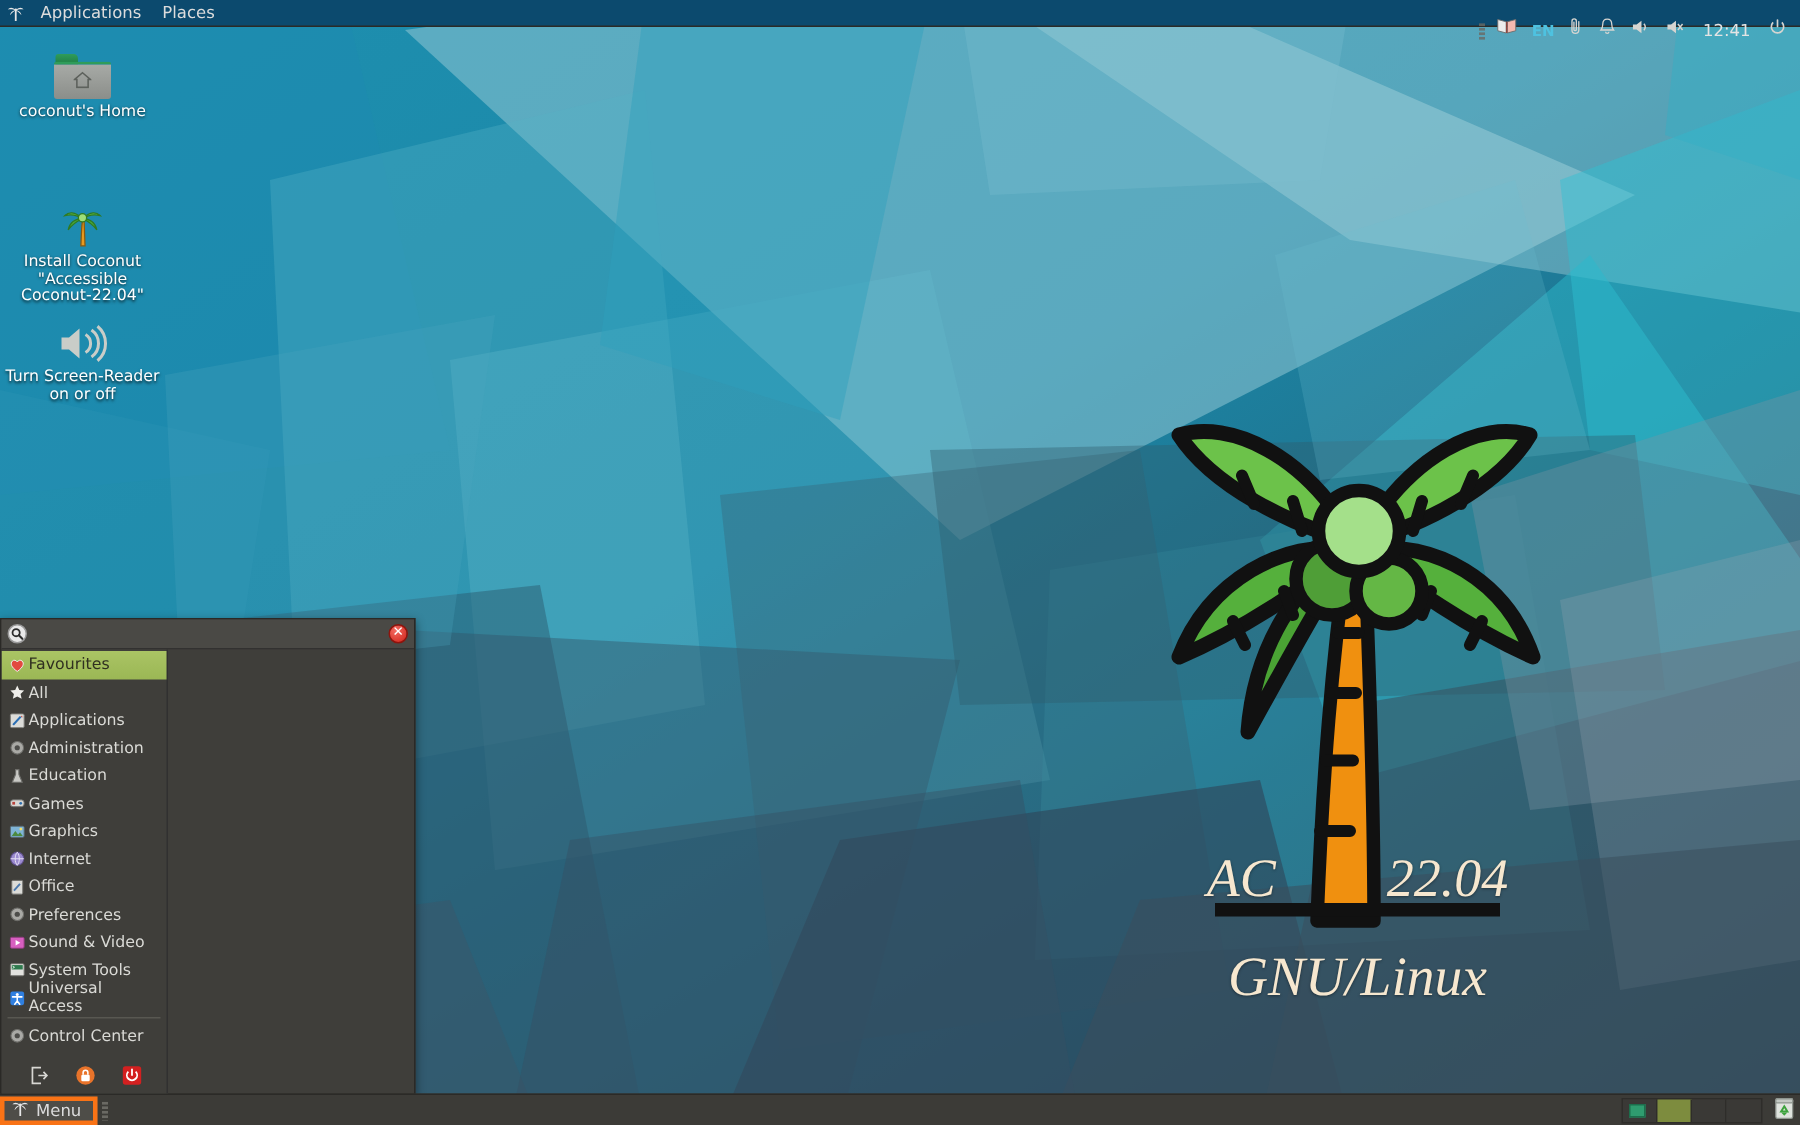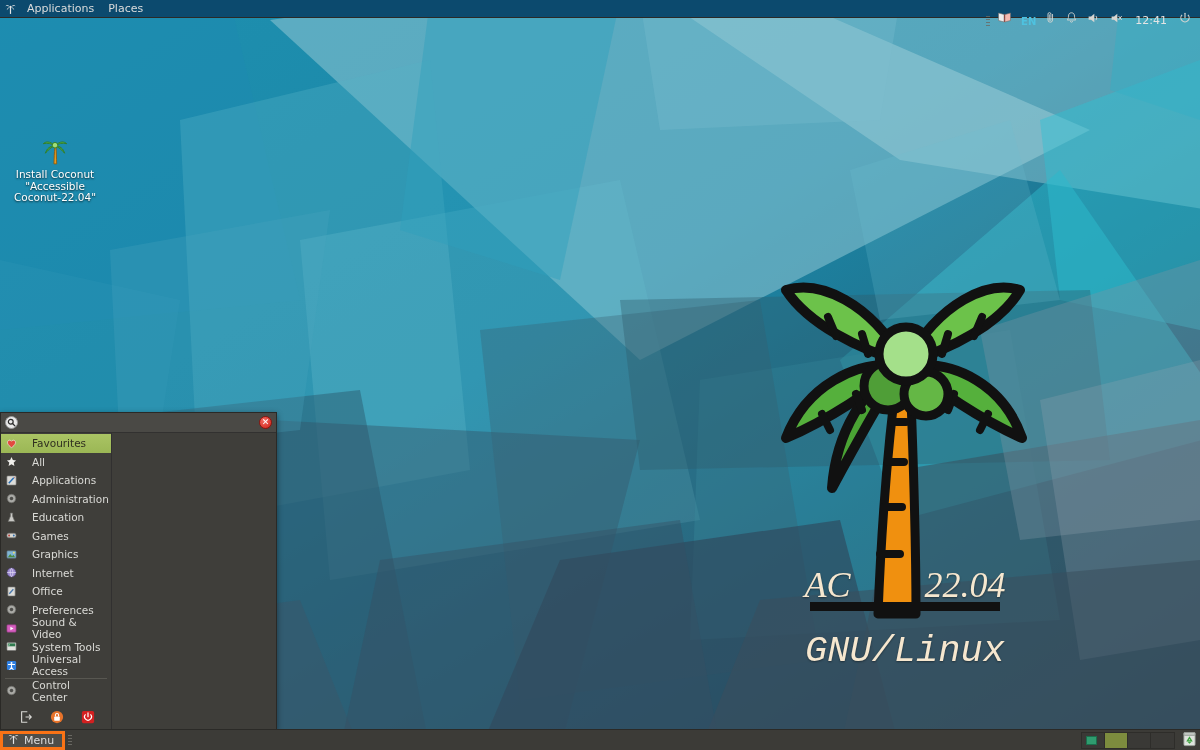--- a/index.html
+++ b/index.html
@@ -78,21 +78,21 @@
     border: 1px solid #8e140d; display: flex; align-items: center;
     justify-content: center; color: #fff; font-size: 9px; line-height: 1;
     flex: none; cursor: pointer; font-family: "DejaVu Sans", sans-serif;
   }
   #menu-body { flex: 1; display: flex; min-height: 0; }
   #menu-cats {
     width: 111px; background: #3f3e3a; border-right: 1px solid #313030;
     display: flex; flex-direction: column; padding-top: 1px;
   }
   .cat {
-    display: flex; align-items: center; gap: 15px; height: 18.5px;
+    display: flex; align-items: center; gap: 2px; height: 18.5px;
     padding: 0 4px; font-size: 10.5px; color: #dadad6; cursor: default;
   }
   .cat.selected { background: linear-gradient(#aac464,#9bb755); color: #303020; }
   .cat .ci { width: 12px; height: 12px; flex: none; display: flex; align-items: center; justify-content: center; }
   .cat-sep { height: 1px; background: #585751; margin: 3px 4px 3px 4px; }
   .cat-spacer { flex: 1; }
   #menu-actions { display: flex; align-items: center; gap: 17px; height: 24px; padding: 0 18px; }
   .act-btn { width: 14px; height: 14px; display: flex; align-items: center; justify-content: center; cursor: pointer; }
   #menu-apps {
     flex: 1; background: #434240; padding-top: 6px; text-align: center;
@@ -222,36 +222,59 @@
       <span class="tray-clock">12:41</span>
       <span class="tray-icon">
         <svg width="12" height="12" viewBox="0 0 14 14">
           <path d="M7 1.6 L7 6.6" stroke="#d6d5d1" stroke-width="1.3" stroke-linecap="round"></path>
           <path d="M3.6 3.4 a4.8 4.8 0 1 0 6.8 0" fill="none" stroke="#d6d5d1" stroke-width="1.3"></path>
         </svg>
       </span>
     </div>
   </div>
 
+  <div class="desk-icon" style="left:0px; top:28px;">
+    <span class="glyph">
+      <span class="folder">
+        <span class="tab"></span>
+          <span class="body"></span>
+        <svg class="home" viewBox="0 0 16 16">
+            <path d="M8 2 L15 8 L13 8 L13 15 L3 15 L3 8 L1 8Z" fill="none" stroke="#5d615c" stroke-width="1.4"></path>
+          </svg>
+      </span>
+    </span>
+    <span class="lbl">coconut's Home</span>
+  </div>
 
 
   <div class="desk-icon" style="left:0px; top:128px;">
     <span class="glyph">
       <svg width="34" height="34" viewBox="0 0 32 32">
         <path d="M16 14 C15.2 20 15.2 25 15 30 L17.6 30 C17.4 24 17.2 19 17 14Z" fill="#e79a20" stroke="#8a5a0d" stroke-width=".8"></path>
         <path d="M16 13 C11 8 7 9 5 11 C9 10 13 11 16 13Z" fill="#5dbb46" stroke="#2f7a22" stroke-width=".8"></path>
         <path d="M16 13 C21 8 25 9 27 11 C23 10 19 11 16 13Z" fill="#5dbb46" stroke="#2f7a22" stroke-width=".8"></path>
         <path d="M16 13 C11 13 8 16 7 20 C11 15 14 14 16 13Z" fill="#4aa93a" stroke="#2f7a22" stroke-width=".8"></path>
         <path d="M16 13 C21 13 24 16 25 20 C21 15 18 14 16 13Z" fill="#4aa93a" stroke="#2f7a22" stroke-width=".8"></path>
         <circle cx="16" cy="12.4" r="2.6" fill="#9ede78" stroke="#2f7a22" stroke-width=".8"></circle>
       </svg>
     </span>
     <span class="lbl">Install Coconut "Accessible Coconut-22.04"</span>
   </div>
 
+  <div class="desk-icon" style="left:0px; top:205px;">
+    <span class="glyph">
+      <svg width="34" height="28" viewBox="0 0 34 28">
+        <path d="M3 10 L8 10 L15 4 L15 24 L8 18 L3 18Z" fill="#c9cdc8"></path>
+        <path d="M19 8 a7 7 0 0 1 0 12" fill="none" stroke="#c9cdc8" stroke-width="2"></path>
+        <path d="M23 5 a11 11 0 0 1 0 18" fill="none" stroke="#c9cdc8" stroke-width="2"></path>
+        <path d="M27 2.5 a15 15 0 0 1 0 23" fill="none" stroke="#c9cdc8" stroke-width="2"></path>
+      </svg>
+    </span>
+    <span class="lbl">Turn Screen-Reader on or off</span>
+  </div>
 
 
   <div id="logo">
     <svg width="270" height="420" viewBox="0 0 270 420">
 
       <path d="M128 105 C118 180 112 250 108 352 L146 352 C146 250 142 175 140 105Z" fill="#f0900f" stroke="#111" stroke-width="9" stroke-linejoin="round"></path>
       <path d="M122 160 L136 160 M118 200 L134 200 M114 245 L132 245 M110 292 L130 292" stroke="#111" stroke-width="8" stroke-linecap="round"></path>
 
       <path d="M134 100 C100 40 50 18 16 28 C38 62 90 88 134 100Z" fill="#6cc24a" stroke="#111" stroke-width="10" stroke-linejoin="round"></path>
       <path d="M136 100 C170 40 218 18 250 28 C230 62 180 88 136 100Z" fill="#6cc24a" stroke="#111" stroke-width="10" stroke-linejoin="round"></path>
@@ -269,21 +292,21 @@
       <circle cx="136" cy="92" r="27" fill="#a4e08a" stroke="#111" stroke-width="9"></circle>
 
       <rect x="40" y="340" width="190" height="9" fill="#111"></rect>
     </svg>
     <div style="position:absolute; left:20px; top:302px; width:230px; text-align:center;
                 font-family:'Liberation Serif', serif; font-style:italic; font-size:36px;
                 color:#f6e7cf; text-shadow:0 1px 2px rgba(0,0,0,.4);">
       <span style="margin-right:74px;">AC</span><span>22.04</span>
     </div>
     <div style="position:absolute; left:0px; top:368px; width:270px; text-align:center;
-                font-family:Liberation Mono, monospace; font-style:italic; font-size:37px;
+                font-family:Liberation Serif, serif; font-style:italic; font-size:37px;
                 color:#f6e7cf; text-shadow:0 1px 2px rgba(0,0,0,.4);">GNU/Linux</div>
   </div>
 
   <div id="menu-window">
 
     <div id="menu-search">
       <span class="search-circle">
         <svg width="9" height="9" viewBox="0 0 12 12">
           <circle cx="5" cy="5" r="3.2" fill="none" stroke="#2c2c2c" stroke-width="1.6"></circle>
           <path d="M7.4 7.4 L10.5 10.5" stroke="#2c2c2c" stroke-width="1.8" stroke-linecap="round"></path>

